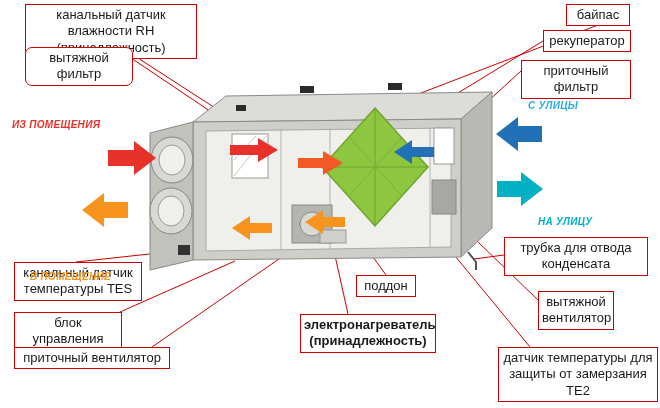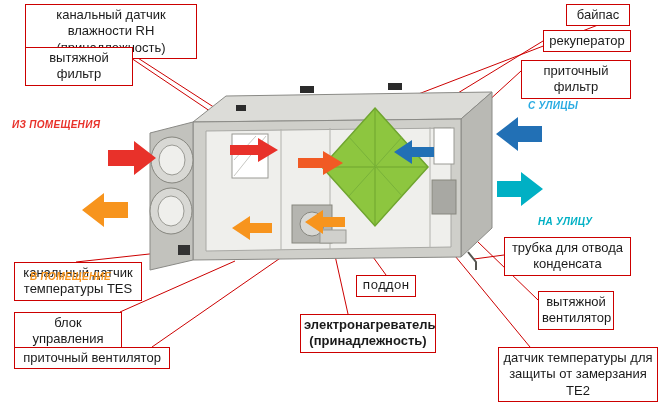--- a/index.html
+++ b/index.html
@@ -112,21 +112,21 @@
       <polygon points="128,202 104,202 104,193 82,210 104,227 104,218 128,218" fill="#f7941d"></polygon>
       <polygon points="542,126 518,126 518,117 496,134 518,151 518,142 542,142" fill="#2270b5"></polygon>
       <polygon points="497,181 521,181 521,172 543,189 521,206 521,197 497,197" fill="#00b0c4"></polygon>
     </g>
   </svg>
 
   <div class="callout" style="left:25px; top:4px; width:172px;">
     <span>канальный датчик влажности RH (принадлежность)</span>
   </div>
 
-  <div class="callout" style="left:25px; top:47px; width:108px;">
+  <div class="callout" style="left:25px; top:47px; width:108px;border-radius:7px;">
     <span>вытяжной фильтр</span>
   </div>
 
   <div class="callout" style="left:566px; top:4px; width:64px;">
     <span>байпас</span>
   </div>
 
   <div class="callout" style="left:543px; top:30px; width:88px;">
     <span>рекуператор</span>
   </div>
@@ -140,29 +140,29 @@
   </div>
 
   <div class="callout" style="left:14px; top:312px; width:108px;">
     <span>блок управления</span>
   </div>
 
   <div class="callout" style="left:14px; top:347px; width:156px;">
     <span>приточный вентилятор</span>
   </div>
 
-  <div class="callout" style="left:356px; top:275px; width:60px;font-family:Liberation Mono, monospace;">
+  <div class="callout" style="left:356px; top:275px; width:60px;">
     <span>поддон</span>
   </div>
 
   <div class="callout" style="left:300px; top:314px; width:136px;font-weight:bold;">
     <span>электронагреватель (принадлежность)</span>
   </div>
 
-  <div class="callout" style="left:504px; top:237px; width:127px;">
+  <div class="callout" style="left:504px; top:237px; width:144px;">
     <span>трубка для отвода конденсата</span>
   </div>
 
   <div class="callout" style="left:538px; top:291px; width:76px;">
     <span>вытяжной вентилятор</span>
   </div>
 
   <div class="callout" style="left:477px; top:347px; width:160px;margin-left:21px;">
     <span>датчик температуры для защиты от замерзания TE2</span>
   </div>

